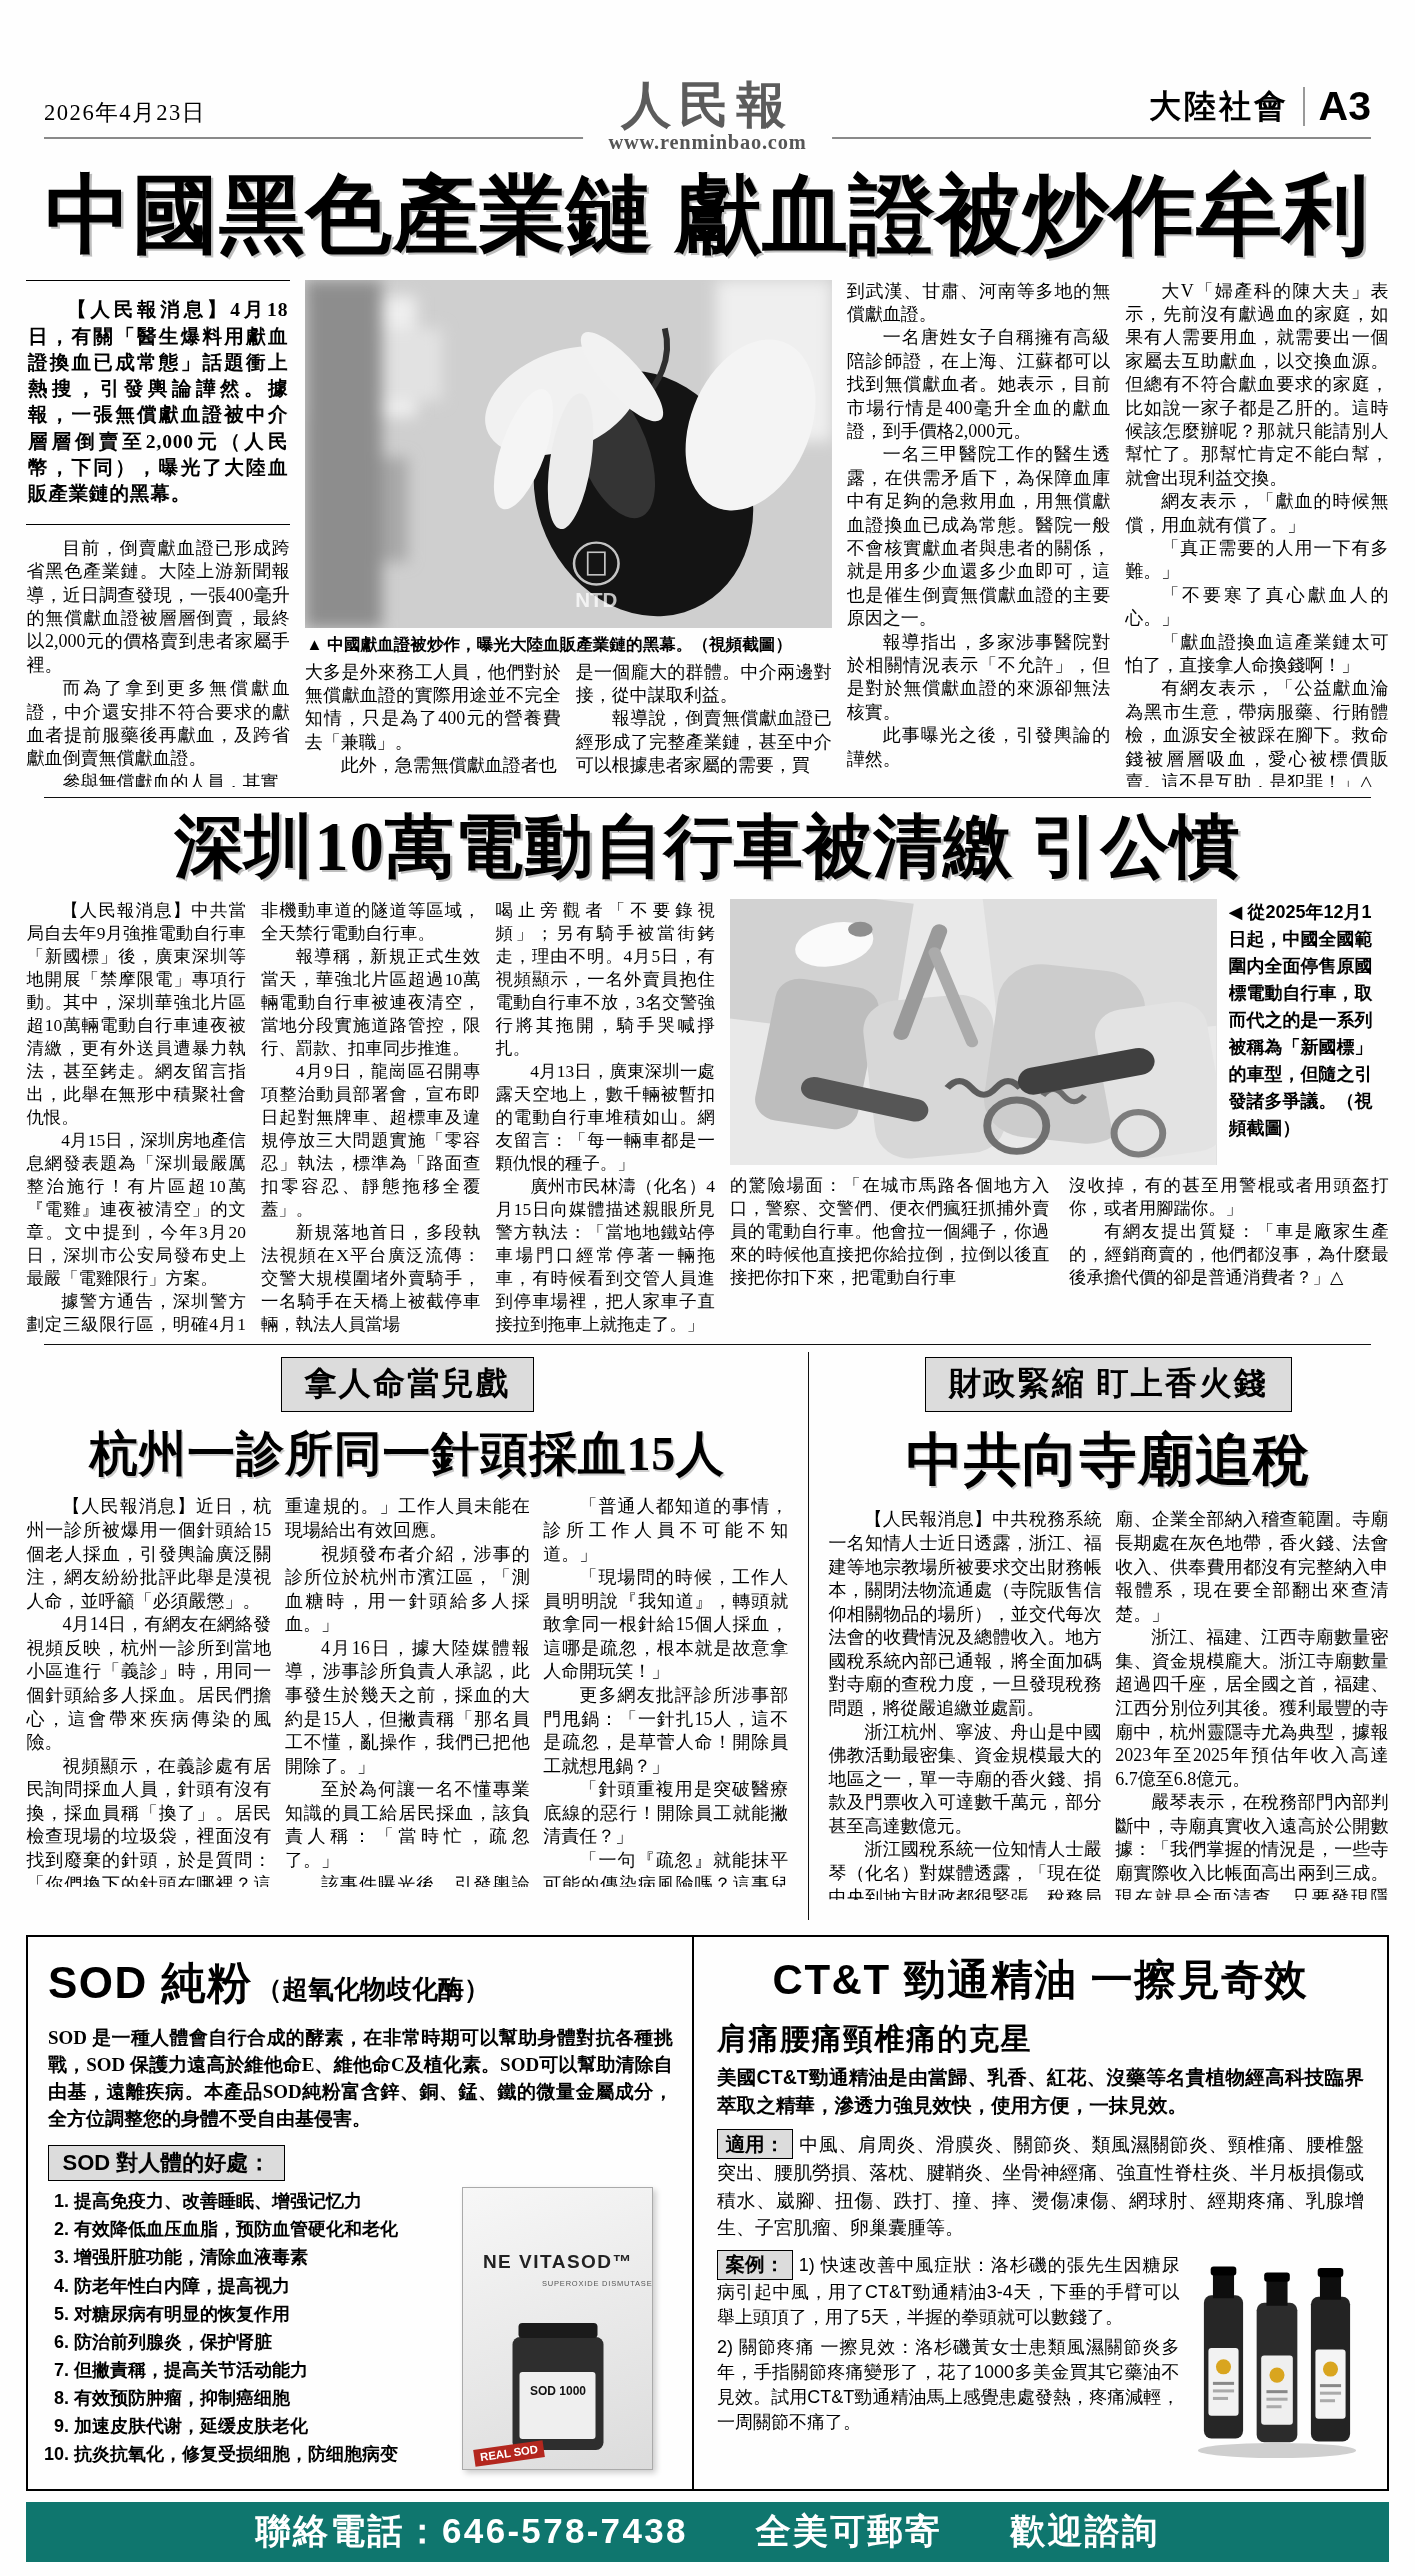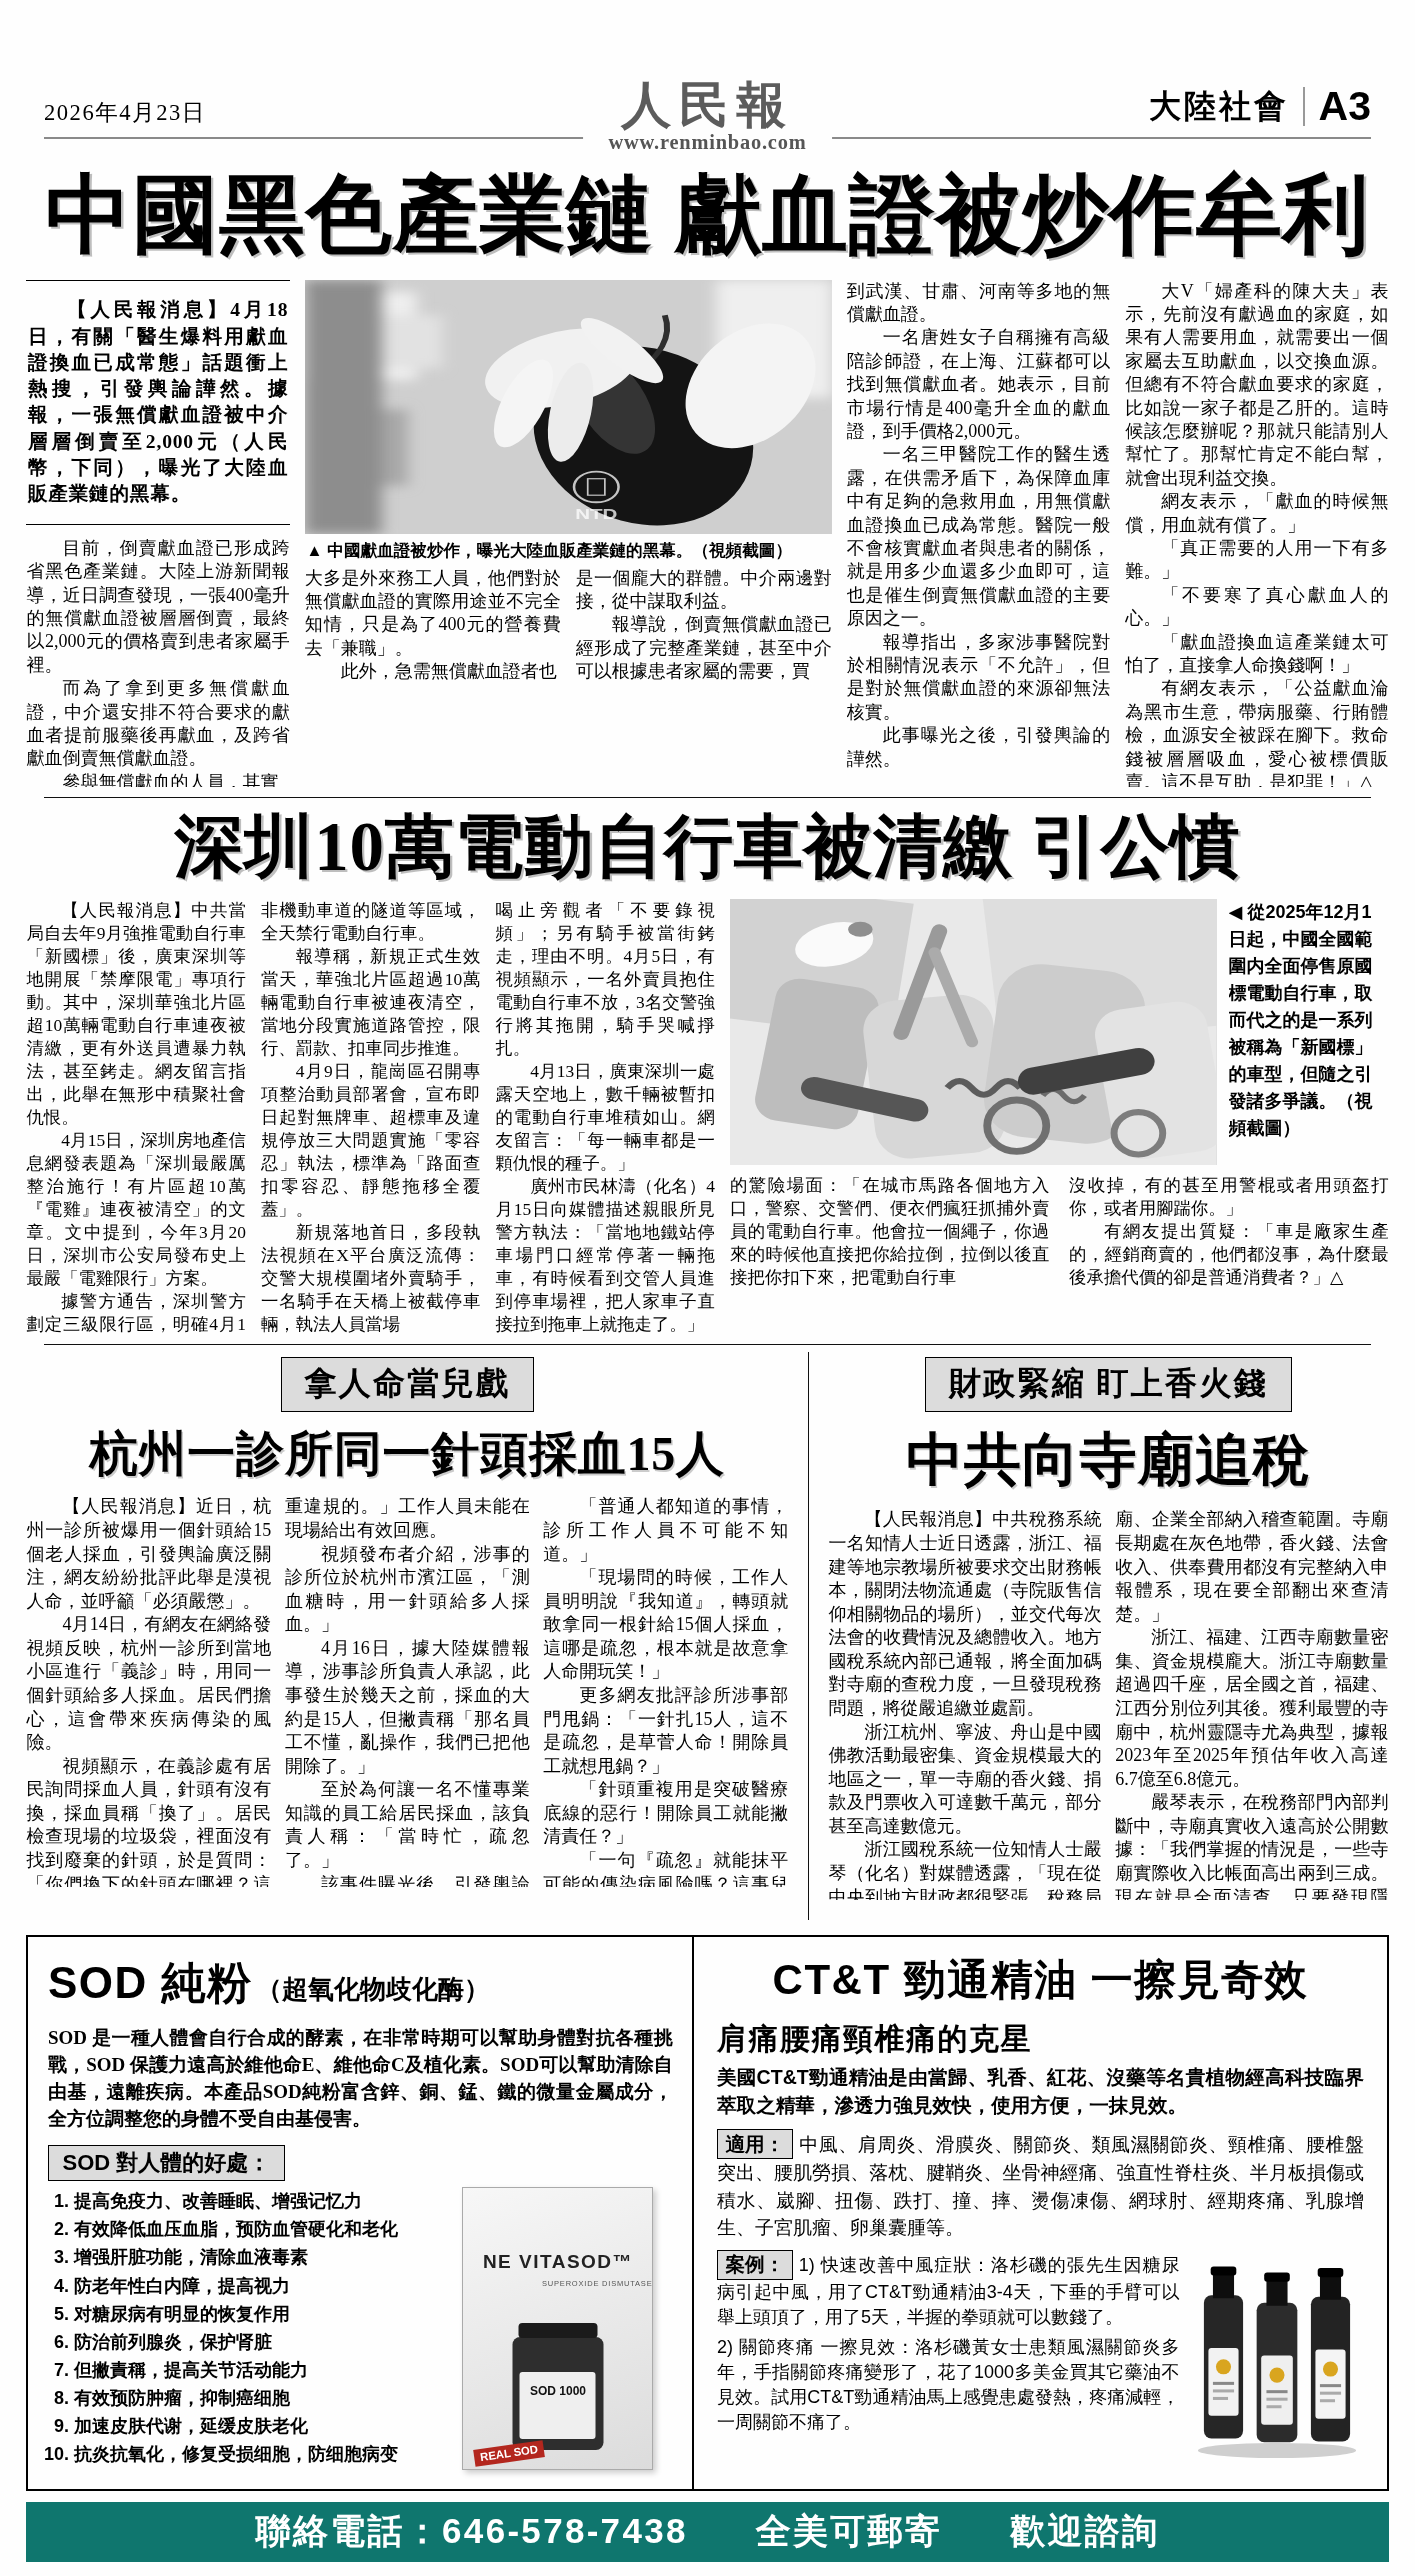--- a/index.html
+++ b/index.html
@@ -28,21 +28,21 @@
   .col p{margin:0;text-indent:2em;}
   .col p.cont{text-indent:0;}
   .a1 .col{font-size:18px;line-height:1.3;}
   .a1{height:507px;}
   .lead{font-weight:bold;border-top:1.5px solid #000;border-bottom:1.5px solid #000;padding:16.6px 1.5px;font-size:19.6px;line-height:1.34;margin-bottom:12px;letter-spacing:0.8px;}
   .lead p{margin:0;text-indent:2em;}
   .midblock{flex:2;display:flex;flex-direction:column;}
   .photo{background:#d6d6d6;position:relative;overflow:hidden;}
   .photo svg{display:block;width:100%;height:100%;}
   .caption{font-family:"Liberation Sans","DejaVu Sans",sans-serif;font-weight:bold;font-size:16.6px;line-height:1.35;padding:6px 1.5px 4.5px;}
-  .midcols{display:flex;gap:15px;flex:1;overflow:hidden;}
+  .midcols{display:flex;gap:15px;flex:1;overflow:hidden;justify-content:flex-end;}
   .midcols .col{font-size:18px;}
   
   .a2{height:434px;}
   .a2 .col{font-size:17.4px;line-height:1.32;}
   .a2-right{flex:3;display:flex;flex-direction:column;gap:9px;overflow:hidden;}
   .a2-top{display:flex;gap:12px;height:266px;}
   .a2-top .photo{flex:1;}
   .cap-col{width:160px;font-family:"Liberation Sans","DejaVu Sans",sans-serif;font-weight:bold;font-size:18px;line-height:1.5;overflow:hidden;}
   .a2-bottom{display:flex;gap:19.6px;flex:1;overflow:hidden;}
   .a2-bottom .col{font-size:17.4px;line-height:1.32;}
@@ -116,21 +116,21 @@
   <div class="cols a1">
     <div class="col">
       <div class="lead">
           <p>【人民報消息】4月18日，有關「醫生爆料用獻血證換血已成常態」話題衝上熱搜，引發輿論譁然。據報，一張無償獻血證被中介層層倒賣至2,000元（人民幣，下同），曝光了大陸血販產業鏈的黑幕。</p>
         </div>
       <p>目前，倒賣獻血證已形成跨省黑色產業鏈。大陸上游新聞報導，近日調查發現，一張400毫升的無償獻血證被層層倒賣，最終以2,000元的價格賣到患者家屬手裡。</p>
       <p>而為了拿到更多無償獻血證，中介還安排不符合要求的獻血者提前服藥後再獻血，及跨省獻血倒賣無償獻血證。</p>
       <p>參與無償獻血的人員，其實</p>
     </div>
     <div class="midblock">
-      <div class="photo" style="height:254px;">
+      <div class="photo" style="height:348px;">
         <svg viewBox="0 0 615 432" preserveAspectRatio="none">
           <defs>
               <filter id="b1" x="-30%" y="-30%" width="160%" height="160%">
                 <feGaussianBlur stdDeviation="9"></feGaussianBlur>
               </filter>
             </defs>
           <rect width="615" height="432" fill="#cfcfcf"></rect>
           <rect x="10" y="20" width="120" height="150" fill="#efefef" filter="url(#b1)"></rect>
           <rect x="30" y="220" width="90" height="130" fill="#a8a8a8" filter="url(#b1)"></rect>
           <rect x="60" y="60" width="100" height="90" fill="#e2e2e2" filter="url(#b1)"></rect>

